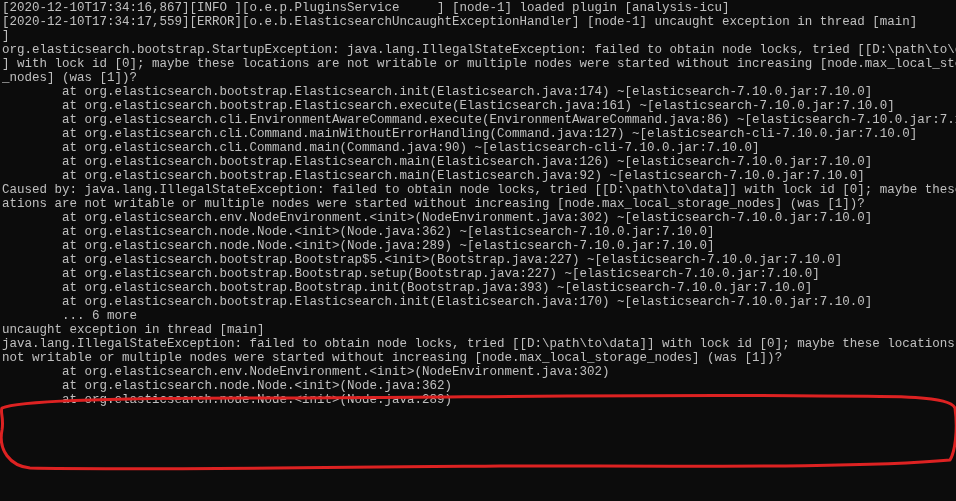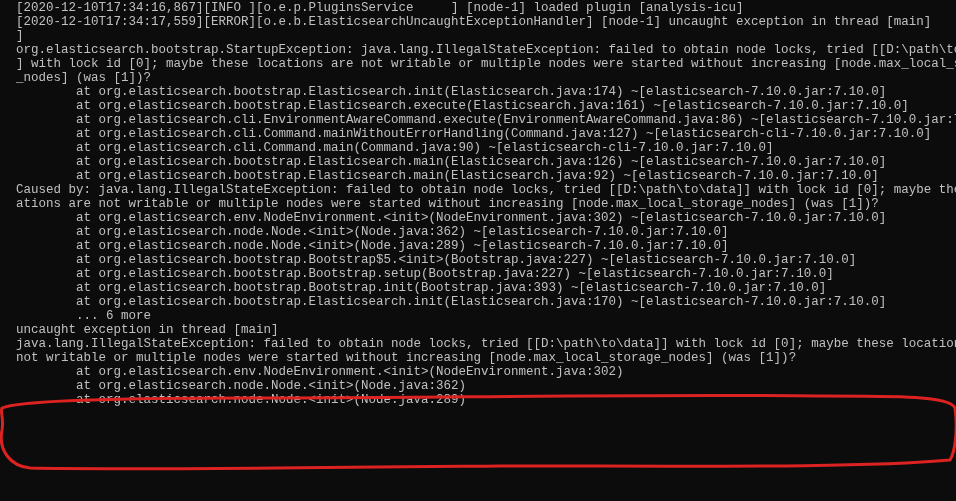--- a/index.html
+++ b/index.html
@@ -13,21 +13,21 @@
       overflow: hidden;
       background: #0c0c0c;
       font-family: "Consolas", "Courier New", monospace;
       font-size: 12.5px;
       line-height: 14px;
       color: #c0c0c0;
     }
     .terminal {
       width: 100%;
       height: 100%;
-      padding: 1px 16px;
+      padding: 1px 2px;
       white-space: pre;
       overflow: hidden;
       position: relative;
     }
     .line {
       display: block;
       white-space: pre;
       letter-spacing: 0px;
     }
     svg.annot {

